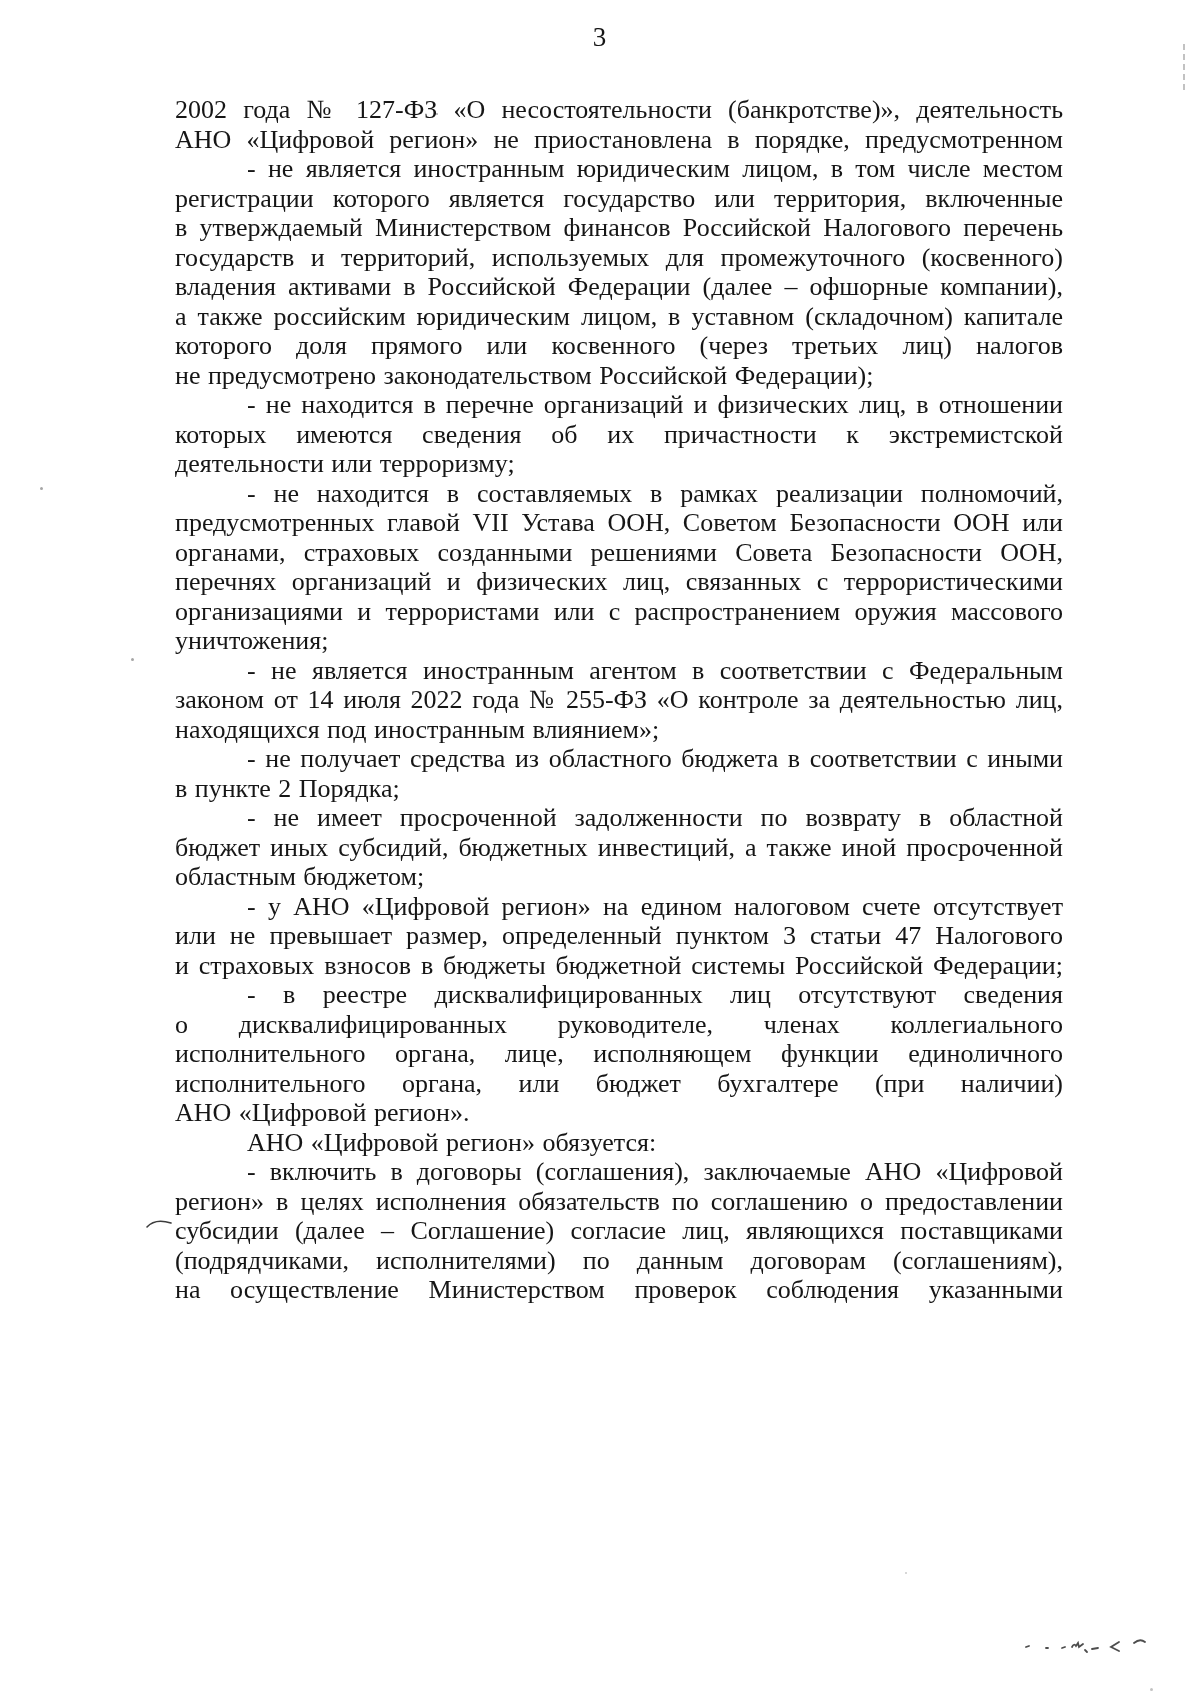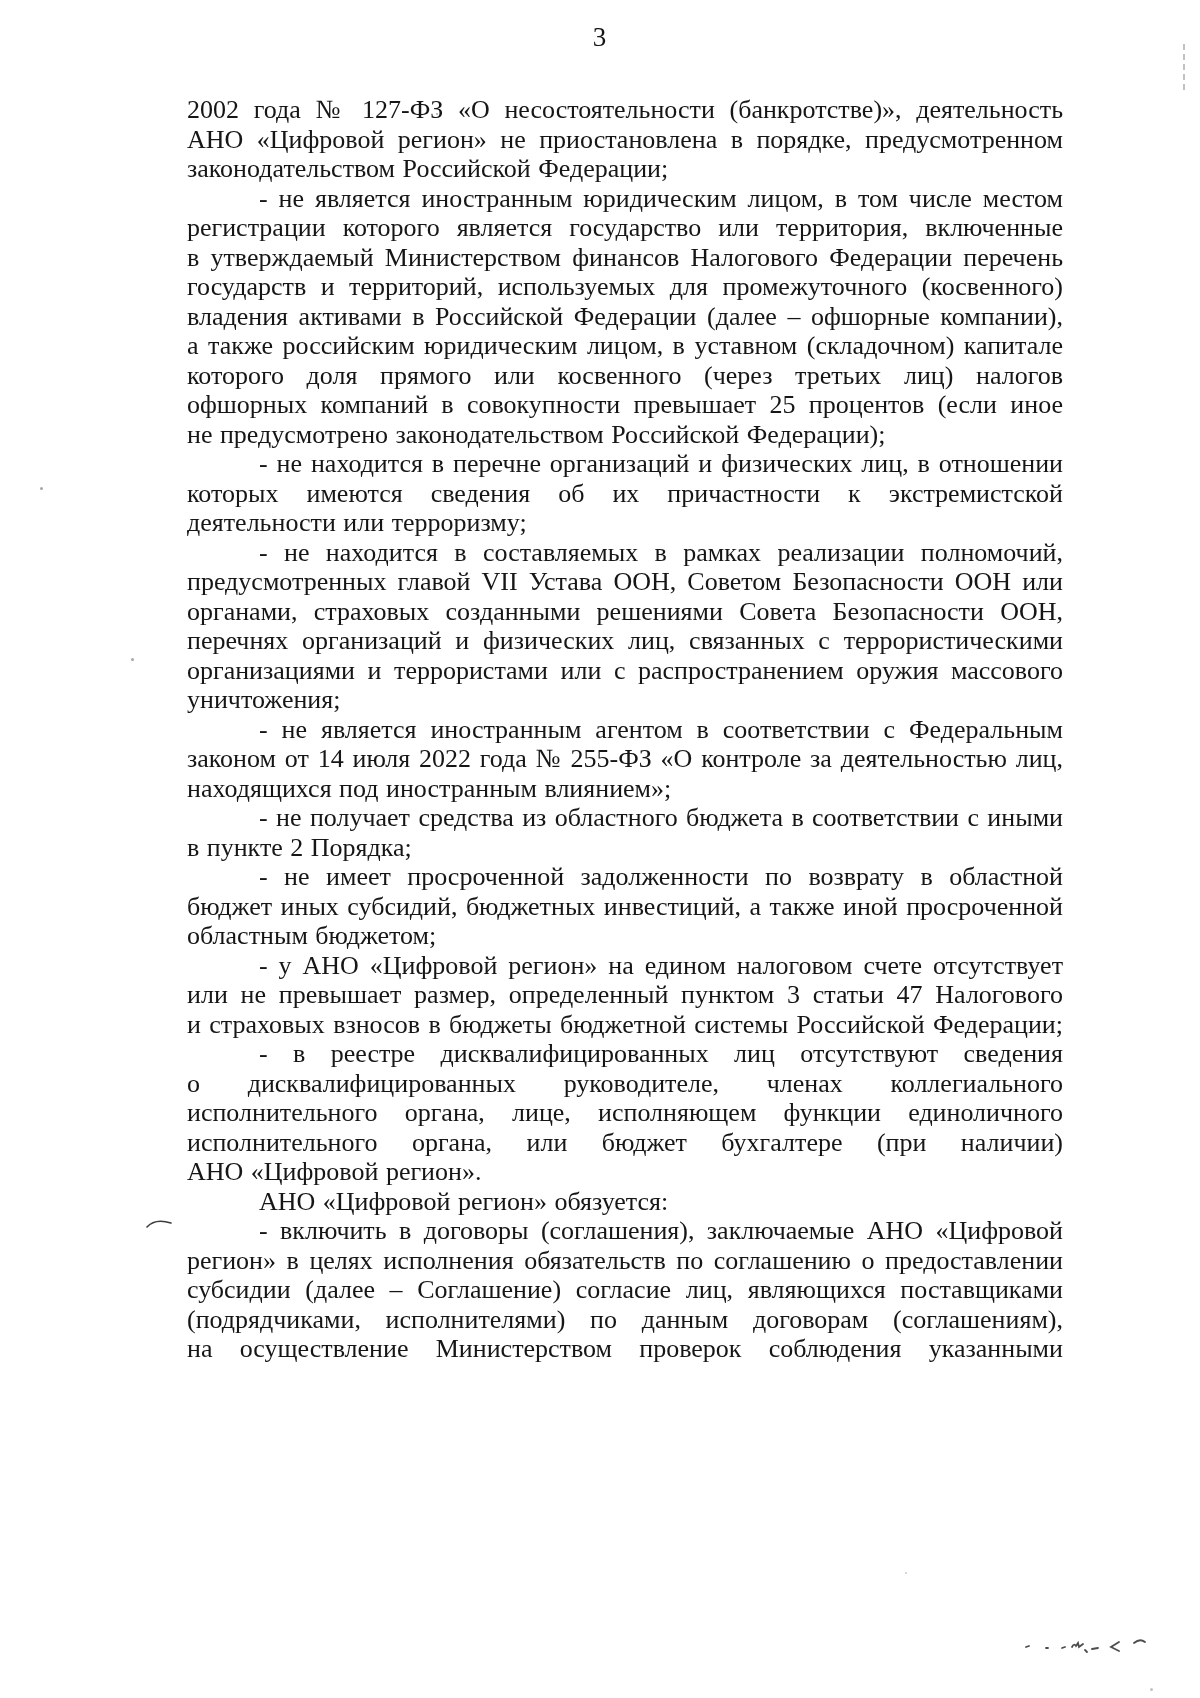--- a/index.html
+++ b/index.html
@@ -32,21 +32,20 @@
     font-size: 26px;
     line-height: 29.5px;
     word-spacing: 1px;
   }
   .line {
     text-align: justify;
     text-align-last: justify;
     white-space: normal;
     height: 29.5px;
     overflow: visible;
-    margin-left: 12px;
   }
   .line.end {
     text-align-last: left;
   }
   .line.indent {
     text-indent: 72px;
   }
   
   .artifact { position: absolute; }
   .dashed-line {
@@ -72,29 +71,27 @@
   .dot.d5 { left: 1150px; top: 1688px; opacity:.45; }
 </style>
 </head>
 <body>
 
 <div class="page-number">3</div>
 
 <div class="text-block">
     <div class="line">2002 года № 127-ФЗ «О несостоятельности (банкротстве)», деятельность</div>
     <div class="line">АНО «Цифровой регион» не приостановлена в порядке, предусмотренном</div>
-    <div class="line end">законодательством Российской Федерации;</div>
     <div class="line indent">- не является иностранным юридическим лицом, в том числе местом</div>
     <div class="line">регистрации которого является государство или территория, включенные</div>
-    <div class="line">в утверждаемый Министерством финансов Налогового Федерации перечень</div>
+    <div class="line">в утверждаемый Министерством финансов Российской Налогового перечень</div>
     <div class="line">государств и территорий, используемых для промежуточного (косвенного)</div>
     <div class="line">владения активами в Российской Федерации (далее – офшорные компании),</div>
     <div class="line">а также российским юридическим лицом, в уставном (складочном) капитале</div>
     <div class="line">которого доля прямого или косвенного (через третьих лиц) налогов</div>
-    <div class="line">офшорных компаний в совокупности превышает 25 процентов (если иное</div>
     <div class="line end">не предусмотрено законодательством Российской Федерации);</div>
     <div class="line indent">- не находится в перечне организаций и физических лиц, в отношении</div>
     <div class="line">которых имеются сведения об их причастности к экстремистской</div>
     <div class="line end">деятельности или терроризму;</div>
     <div class="line indent">- не находится в составляемых в рамках реализации полномочий,</div>
     <div class="line">предусмотренных главой VII Устава ООН, Советом Безопасности ООН или</div>
     <div class="line">органами, страховых созданными решениями Совета Безопасности ООН,</div>
     <div class="line">перечнях организаций и физических лиц, связанных с террористическими</div>
     <div class="line">организациями и террористами или с распространением оружия массового</div>
     <div class="line end">уничтожения;</div>

